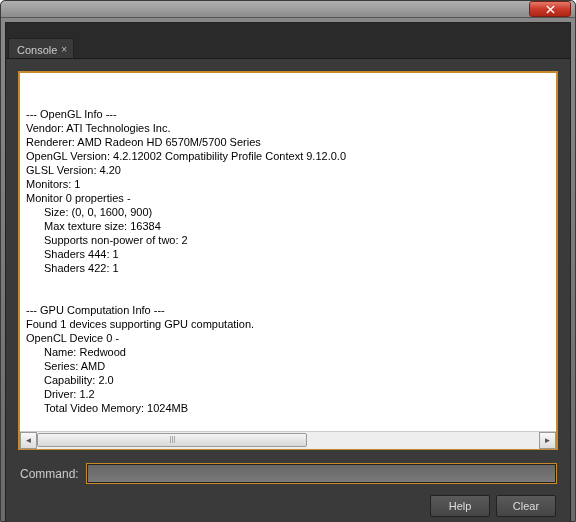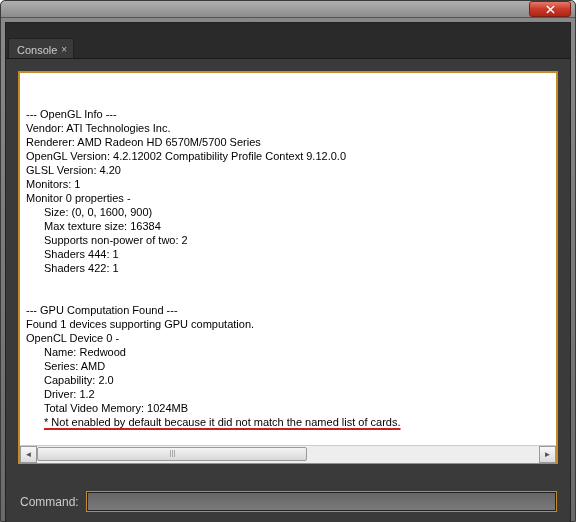--- a/index.html
+++ b/index.html
@@ -143,21 +143,21 @@
   display: flex;
   align-items: center;
   justify-content: center;
   gap: 1px;
 }
 .hs-thumb span { width: 1px; height: 7px; background: #aaa; }
 .cmd-row {
   display: flex;
   align-items: center;
   gap: 8px;
-  padding: 28px 2px 6px 2px;
+  padding: 14px 2px 6px 2px;
 }
 .cmd-label { color: #ccc; font-size: 12px; }
 .cmd-input {
   flex: 1;
   height: 19px;
   background: linear-gradient(to bottom, #666 0%, #7a7a7a 100%);
   border: 1px solid #222;
   box-shadow: 0 0 0 1px #c78a2a;
   color: #eee;
   padding: 0 4px;
@@ -207,24 +207,24 @@
 <span>
 </span><span>--- OpenGL Info ---</span>
 <span>Vendor: ATI Technologies Inc.</span>
 <span>Renderer: AMD Radeon HD 6570M/5700 Series</span>
 <span>OpenGL Version: 4.2.12002 Compatibility Profile Context 9.12.0.0</span>
 <span>GLSL Version: 4.20</span>
 <span>Monitors: 1</span>
 <span>Monitor 0 properties -</span>
 <span class="indent">Size: (0, 0, 1600, 900)</span><span class="indent">Max texture size: 16384</span><span class="indent">Supports non-power of two: 2</span><span class="indent">Shaders 444: 1</span><span class="indent">Shaders 422: 1</span>
 
-<span>--- GPU Computation Found ---</span>
+<span>--- GPU Computation Info ---</span>
 <span>Found 1 devices supporting GPU computation.</span>
 <span>OpenCL Device 0 -</span>
-<span class="indent">Name: Redwood</span><span class="indent">Series: AMD</span><span class="indent">Capability: 2.0</span><span class="indent">Driver: 1.2</span><span class="indent">Total Video Memory: 1024MB</span><span class="indent"><span class="warn">* Not enabled by default because it did not match the named list of cards.</span></span>
+<span class="indent">Name: Redwood</span><span class="indent">Series: AMD</span><span class="indent">Capability: 2.0</span><span class="indent">Driver: 1.2</span><span class="indent">Total Video Memory: 1024MB</span>
 </div>
         <div class="hscroll">
           <div class="hs-btn">◄</div>
           <div class="hs-track">
             <div class="hs-thumb">
                 <span></span>
                 <span></span>
                 <span></span>
               </div>
           </div>

